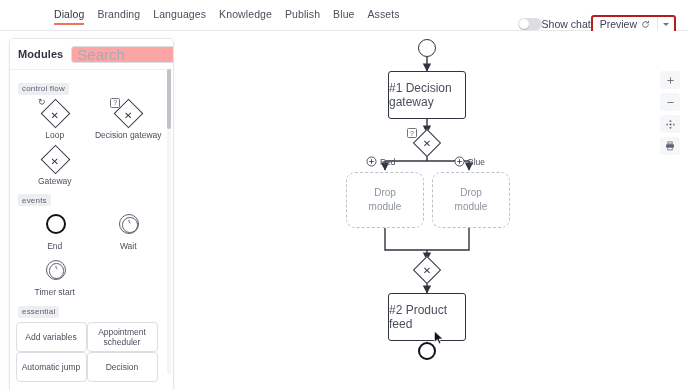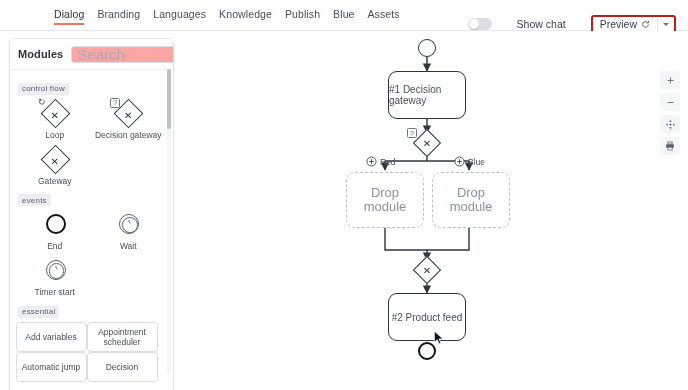--- a/index.html
+++ b/index.html
@@ -18,21 +18,21 @@
     background: #ffffff; border-bottom: 1px solid #e8e8ea;
   }
   .tabs { position: absolute; left: 54px; top: 0; height: 31px; display: flex; align-items: center; gap: 13px; }
   .tab {
     font-size: 10.5px; color: #4a4f5c; letter-spacing: .1px;
     padding: 1px 0 2px; line-height: 13px; cursor: pointer;
     border-bottom: 2px solid transparent;
   }
   .tab.active { color: #2f3440; border-bottom-color: #f2705e; text-align: right; }
 
-  .topright { position: absolute; right: 12px; top: 7px; height: 34px; display: flex; align-items: center; gap: 25px; }
+  .topright { position: absolute; right: 12px; top: 7px; height: 34px; display: flex; align-items: center; gap: 0; }
   .toggle {
     width: 24px; height: 12px; border-radius: 7px; background: #dcdee3;
     position: relative; cursor: pointer; flex: none;
   }
   .toggle .knob {
     position: absolute; left: 1px; top: 1px; width: 10px; height: 10px;
     border-radius: 50%; background: #ffffff;
     box-shadow: 0 1px 1px rgba(0,0,0,.18);
   }
   .showchat-label { font-size: 10.5px; color: #3c4257; }
@@ -122,28 +122,28 @@
     border: 1px solid #dcdee3; border-radius: 4px; background: #fff;
     display: flex; align-items: center; justify-content: center;
     font-size: 8.5px; color: #4a4f5c; text-align: center; line-height: 10px;
     padding: 0 4px; cursor: pointer;
   }
 
   
   .canvas { position: absolute; left: 175px; top: 31px; right: 0; bottom: 0; background: #ffffff; overflow: hidden; }
   .flow { position: absolute; left: 0; top: 0; width: 513px; height: 359px; }
   .nodebox {
-    position: absolute; border: 1.2px solid #2f3440; border-radius: 9px; background: #fff;
+    position: absolute; border: 1.2px solid #2f3440; border-radius: 3px; background: #fff;
     display: flex; align-items: center; justify-content: center;
-    font-size: 10px; color: #4a4f5c;
+    font-size: 12px; color: #4a4f5c;
   }
   .dropbox {
     position: absolute; border: 1.2px dashed #bcc0c7; border-radius: 9px; background: #fff;
     display: flex; flex-direction: column; align-items: center; justify-content: center;
-    font-size: 13px; color: #8d939e; line-height: 14px;
+    font-size: 10px; color: #8d939e; line-height: 14px;
   }
   .dia-node {
     position: absolute; width: 20px; height: 20px; border: 1.3px solid #2f3440;
     background: #fff; transform: rotate(45deg);
   }
   .dia-x {
     position: absolute; width: 28px; height: 28px; display:flex; align-items:center; justify-content:center;
     font-size: 10px; color: #2f3440;
   }
   .circ-node { position: absolute; border-radius: 50%; background: #fff; }

